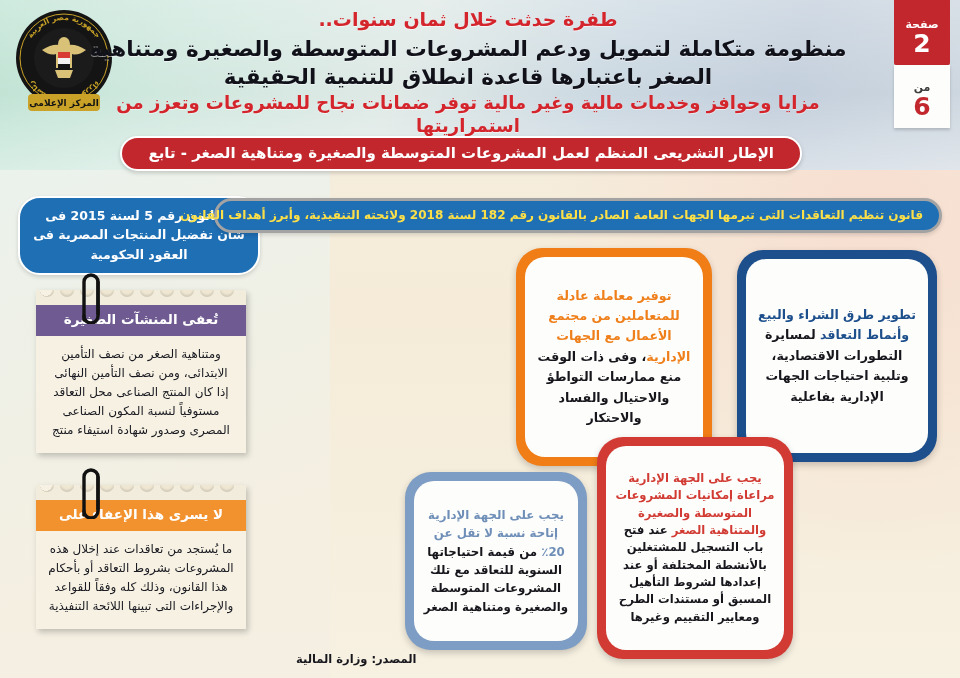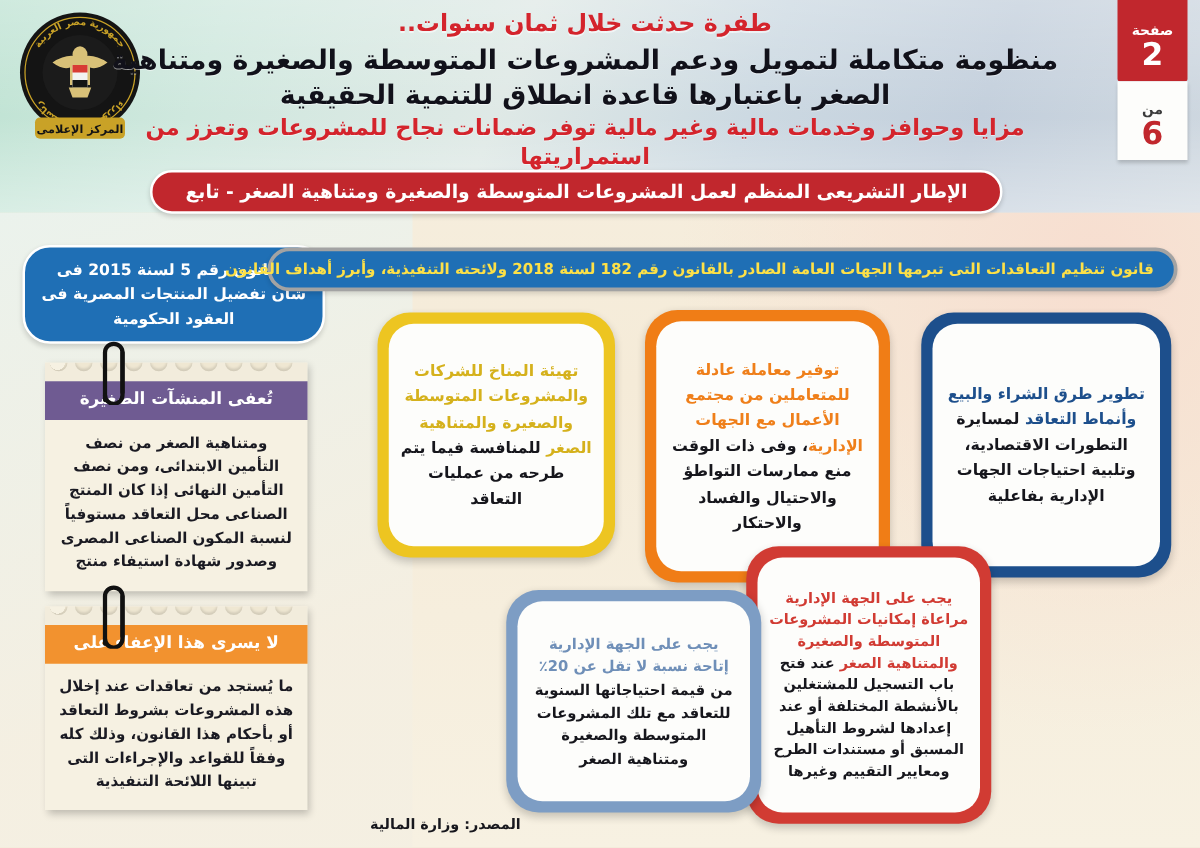--- a/index.html
+++ b/index.html
@@ -107,21 +107,21 @@
   }
   .note .perf i{
     position:absolute;top:-7px;width:14px;height:14px;border-radius:50%;
     background:#efe7d2;box-shadow:inset 0 -2px 2px rgba(0,0,0,.12);
   }
   .note .hdr{
     color:#fff;font-size:13.5px;font-weight:bold;text-align:center;
     padding:6px 8px 7px;line-height:1.3;
   }
   .note .body{
-    color:#1a1a22;font-size:12px;font-weight:bold;line-height:1.6;
+    color:#1a1a22;font-size:12px;font-weight:normal;line-height:1.6;
     text-align:center;padding:9px 11px 13px;
   }
   .clip{
     position:absolute;left:42px;top:-20px;width:26px;height:54px;z-index:4;
   }
 
   
   .card{position:absolute;border-radius:26px;box-shadow:0 3px 7px rgba(0,0,0,.2);}
   .card .inner{
     position:absolute;inset:9px;background:#fdfdfb;border-radius:20px;
@@ -249,37 +249,30 @@
   </div>
 
   <div class="card" style="left:737px;top:250px;width:200px;height:212px;background:#1d4f8c;">
     <div class="inner">
         <p>
       <span class="hl" style="color:#1d4f8c">تطوير طرق الشراء والبيع وأنماط التعاقد</span><span> لمسايرة التطورات الاقتصادية، وتلبية احتياجات الجهات الإدارية بفاعلية</span>
     </p>
       </div>
   </div>
 
-  <div class="card" style="left:302px;top:250px;width:190px;height:196px;background:#edc521;">
-    <div class="inner">
-        <p>
-      <span class="hl" style="color:#d5b11c">تهيئة المناخ للشركات والمشروعات المتوسطة والصغيرة والمتناهية الصغر</span><span> للمنافسة فيما يتم طرحه من عمليات التعاقد</span>
-    </p>
-      </div>
-  </div>
 
   <div class="card" style="left:597px;top:437px;width:196px;height:222px;background:#d13b33;">
     <div class="inner">
         <p style="font-size:11.6px;line-height:1.5">
       <span class="hl" style="color:#d13b33">يجب على الجهة الإدارية مراعاة إمكانيات المشروعات المتوسطة والصغيرة والمتناهية الصغر</span><span> عند فتح باب التسجيل للمشتغلين بالأنشطة المختلفة أو عند إعدادها لشروط التأهيل المسبق أو مستندات الطرح ومعايير التقييم وغيرها</span>
     </p>
       </div>
   </div>
 
-  <div class="card" style="left:405px;top:472px;width:204px;height:178px;background:#7d9dc4;">
+  <div class="card" style="left:405px;top:472px;width:182px;height:178px;background:#7d9dc4;">
     <div class="inner">
         <p style="font-size:11.8px;line-height:1.55">
       <span class="hl" style="color:#6f8fb8">يجب على الجهة الإدارية إتاحة نسبة لا تقل عن 20٪</span><span> من قيمة احتياجاتها السنوية للتعاقد مع تلك المشروعات المتوسطة والصغيرة ومتناهية الصغر</span>
     </p>
       </div>
   </div>
 
   <div class="src">المصدر: وزارة المالية</div>
 
 </div>

